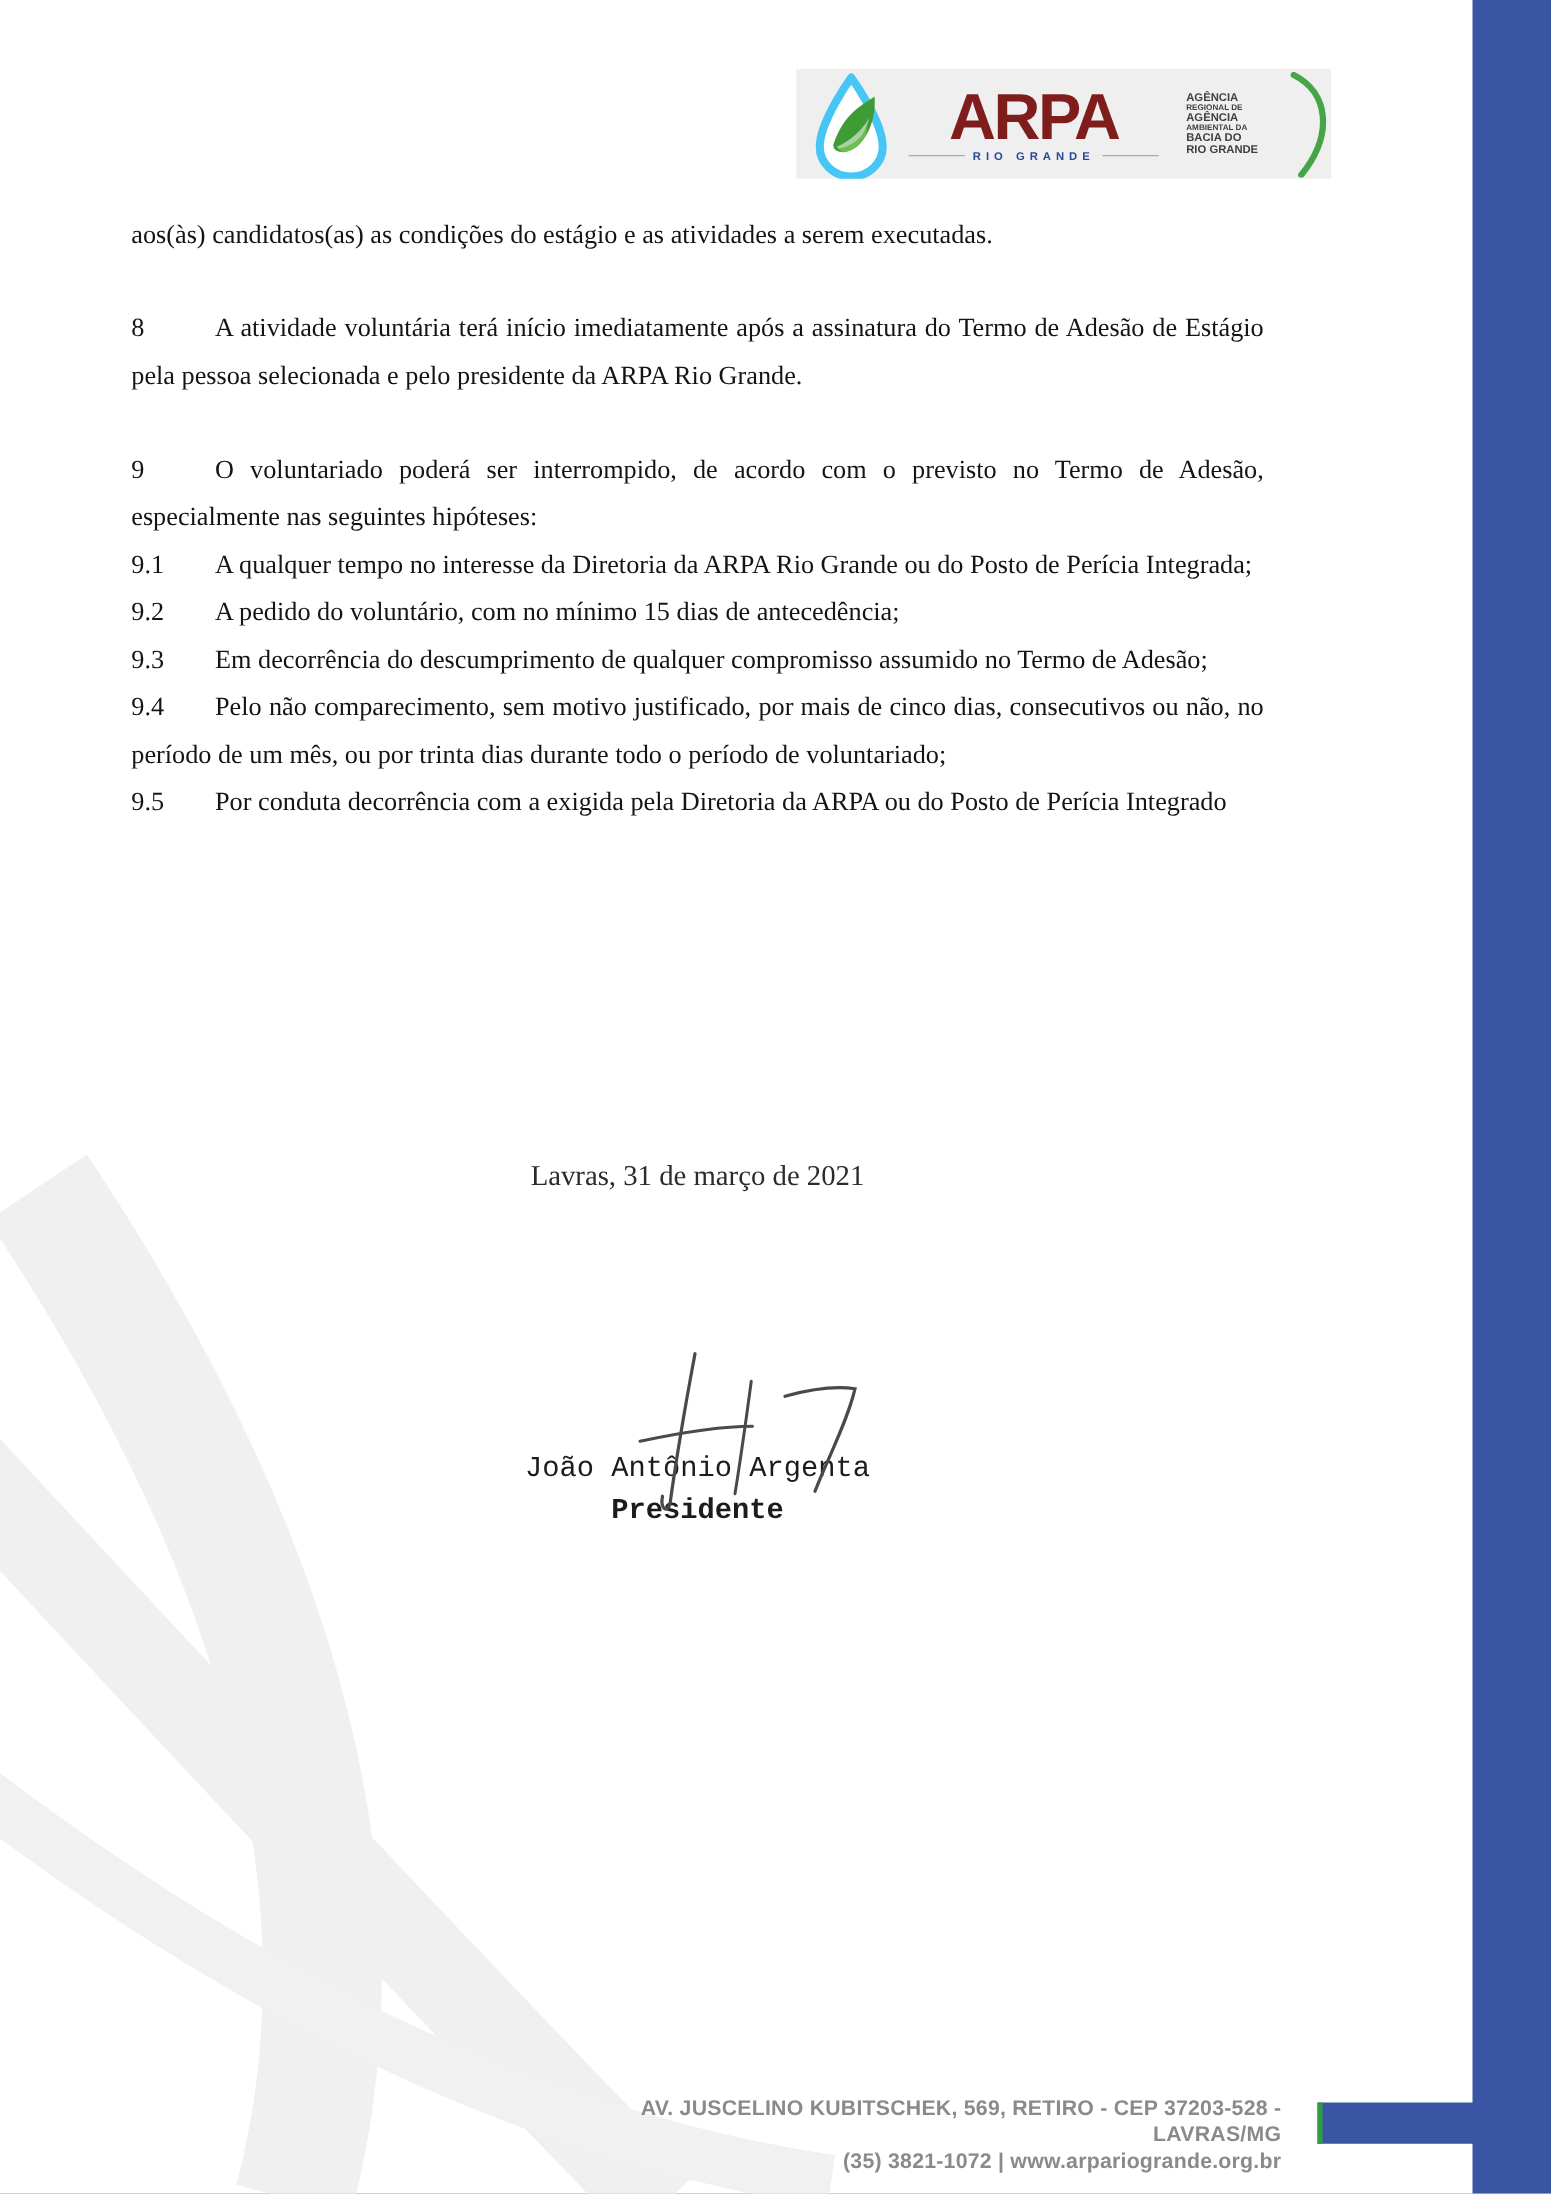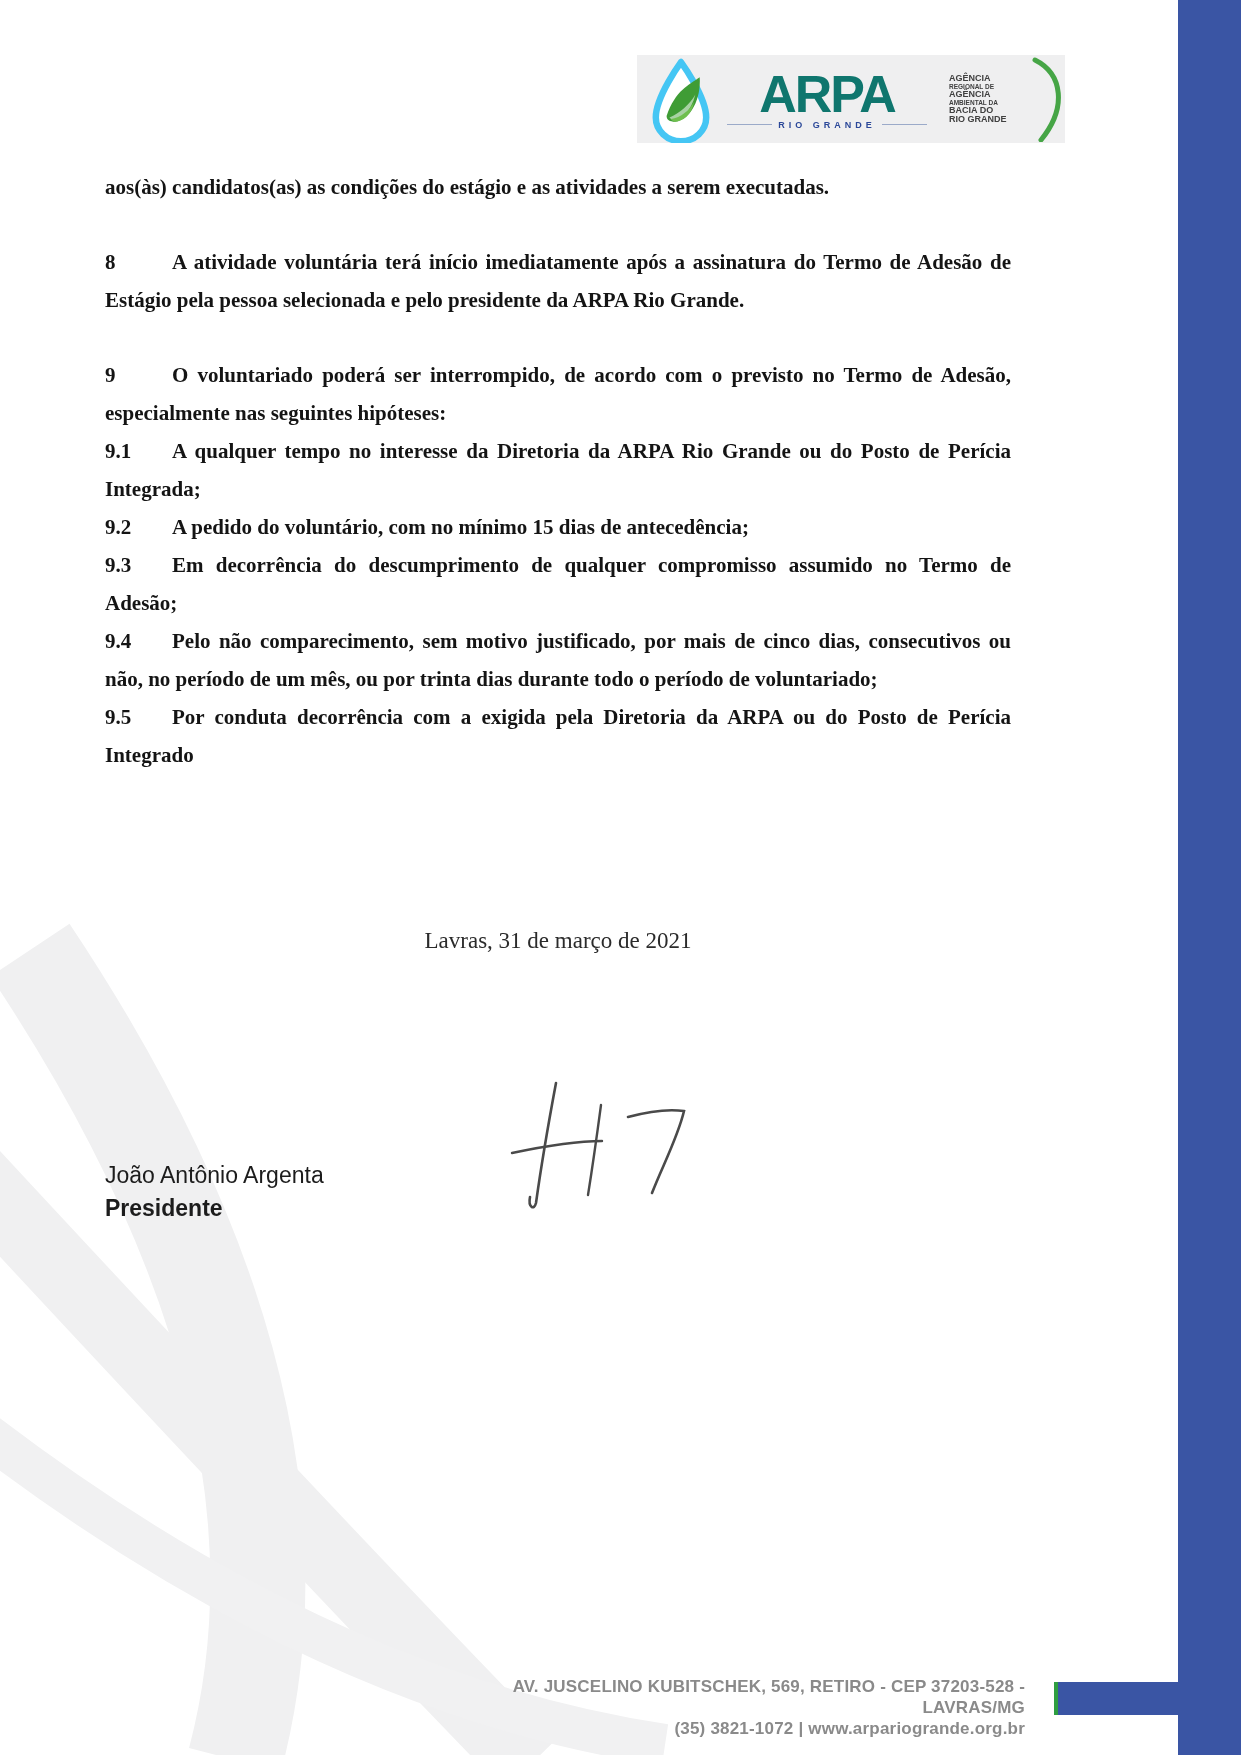--- a/index.html
+++ b/index.html
@@ -18,52 +18,52 @@
   
   .logo-strip{
     position:absolute;left:637px;top:55px;width:428px;height:88px;
     background:#EFEFF0;z-index:2;
     display:flex;align-items:center;
   }
   .drop-wrap{width:72px;height:84px;margin-left:8px;flex:0 0 auto;}
   .wordmark-block{margin-left:10px;width:200px;flex:0 0 auto;text-align:center;}
   .wordmark{
     font-family:"Liberation Sans",sans-serif;font-weight:800;
-    font-size:52px;line-height:50px;letter-spacing:-2px;color:#0f766e;
+    font-size:52px;line-height:50px;letter-spacing:-2px;color:#7f1d1d;
   }
   .riogrande-row{display:flex;align-items:center;gap:6px;margin-top:1px;}
   .riogrande-row .rule{flex:1;height:1px;background:#9BAAC9;}
   .riogrande{
     font-family:"Liberation Sans",sans-serif;font-weight:700;
     font-size:9px;letter-spacing:4px;color:#2B4899;white-space:nowrap;
   }
   .header-divider{width:1px;height:56px;background:#C9C9CC;margin:0 10px 0 12px;}
   .agency-block{
     font-family:"Liberation Sans",sans-serif;font-weight:700;color:#404040;
     line-height:9px;flex:0 0 auto;width:78px;
   }
   .agency-block .lg{font-size:9px;}
   .agency-block .sm{font-size:6.5px;line-height:7px;}
   .swoosh-wrap{width:40px;height:86px;margin-left:2px;flex:0 0 auto;}
   
   .content{
     position:absolute;left:105px;top:168px;width:906px;z-index:1;
     font-size:21px;color:#141414;line-height:38px;
   }
-  .content p{margin:0;text-align:justify;font-weight:bold;}
+  .content p{margin:0;text-align:justify;}
   .content p.gap{margin-top:37px;}
   .pnum{display:inline-block;width:67px;}
   .date-line{
     position:absolute;left:105px;top:928px;width:906px;z-index:1;
     font-size:23px;color:#2b2b2b;text-align:center;
   }
   
   .signature{
     position:absolute;left:105px;top:1160px;width:906px;z-index:1;
-    text-align:left;font-family:Liberation Sans, sans-serif;color:#1c1c1c;
+    text-align:center;font-family:Liberation Mono, monospace;color:#1c1c1c;
   }
   .sig-scribble{position:absolute;left:355px;top:-85px;width:260px;height:135px;z-index:2;}
   .sig-name{font-size:23px;line-height:30px;position:relative;z-index:1;}
   .sig-role{font-size:23px;font-weight:700;line-height:36px;position:relative;z-index:1;}
   
   .footer-text{
     position:absolute;right:216px;top:1676px;width:600px;z-index:2;
     font-family:"Liberation Sans",sans-serif;font-weight:700;
     font-size:17px;line-height:21px;color:#8A8A8A;text-align:right;letter-spacing:.2px;
   }

